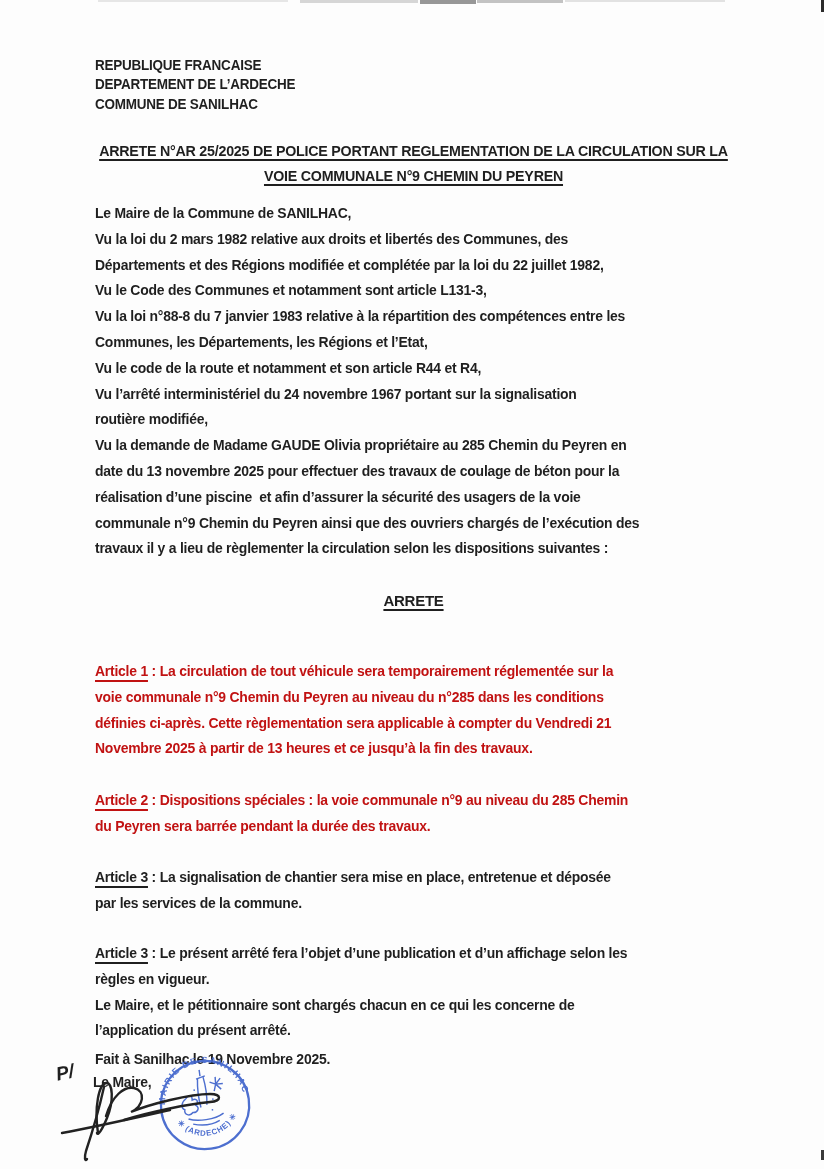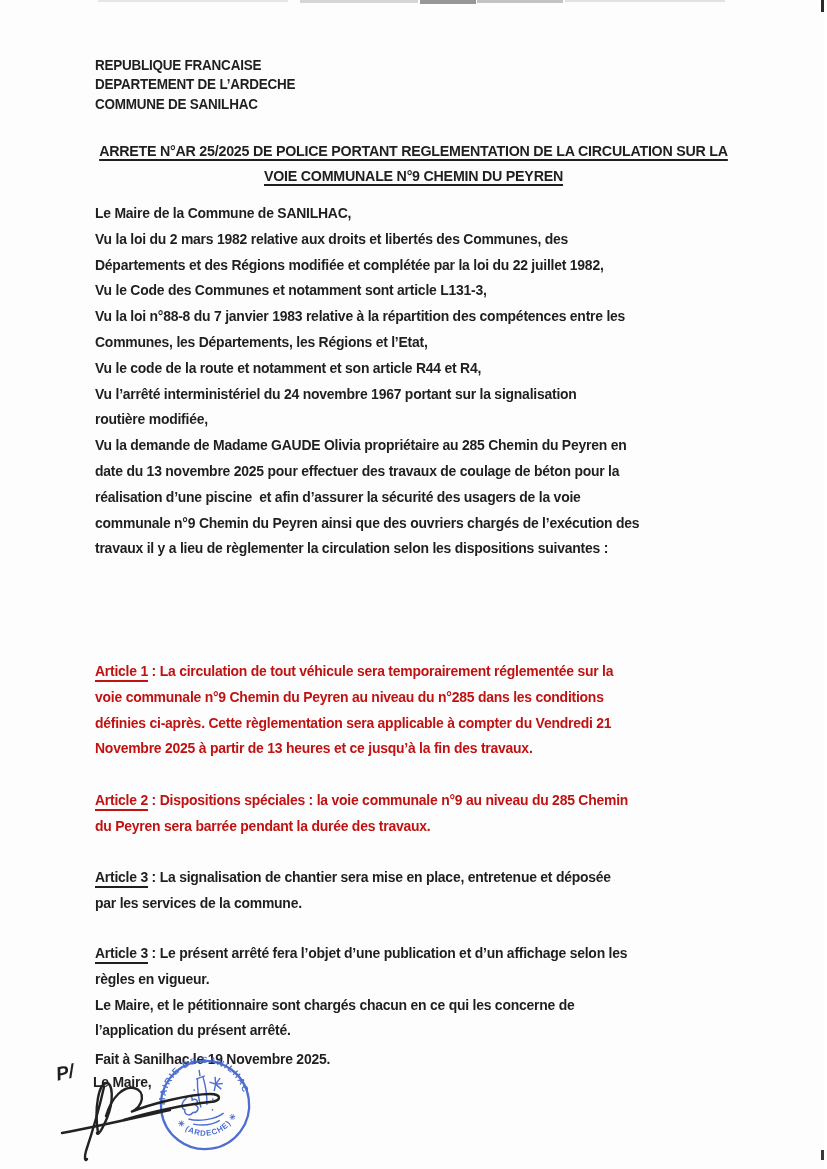--- a/index.html
+++ b/index.html
@@ -96,20 +96,21 @@
 Communes, les Départements, les Régions et l’Etat,
 Vu le code de la route et notamment et son article R44 et R4,
 Vu l’arrêté interministériel du 24 novembre 1967 portant sur la signalisation
 routière modifiée,
 Vu la demande de Madame GAUDE Olivia propriétaire au 285 Chemin du Peyren en
 date du 13 novembre 2025 pour effectuer des travaux de coulage de béton pour la
 réalisation d’une piscine  et afin d’assurer la sécurité des usagers de la voie
 communale n°9 Chemin du Peyren ainsi que des ouvriers chargés de l’exécution des
 travaux il y a lieu de règlementer la circulation selon les dispositions suivantes :</div>
 
+  <div class="arrete-heading"><span>ARRETE</span></div>
 
   <p class="txt article red art-1"><span class="label">Article 1</span><span> : </span><span>La circulation de tout véhicule sera temporairement réglementée sur la
 voie communale n°9 Chemin du Peyren au niveau du n°285 dans les conditions
 définies ci-après. Cette règlementation sera applicable à compter du Vendredi 21
 Novembre 2025 à partir de 13 heures et ce jusqu’à la fin des travaux.</span></p>
 
   <p class="txt article red art-2"><span class="label">Article 2</span><span> : </span><span>Dispositions spéciales : la voie communale n°9 au niveau du 285 Chemin
 du Peyren sera barrée pendant la durée des travaux.</span></p>
 
   <p class="txt article art-3"><span class="label">Article 3</span><span> : </span><span>La signalisation de chantier sera mise en place, entretenue et déposée

